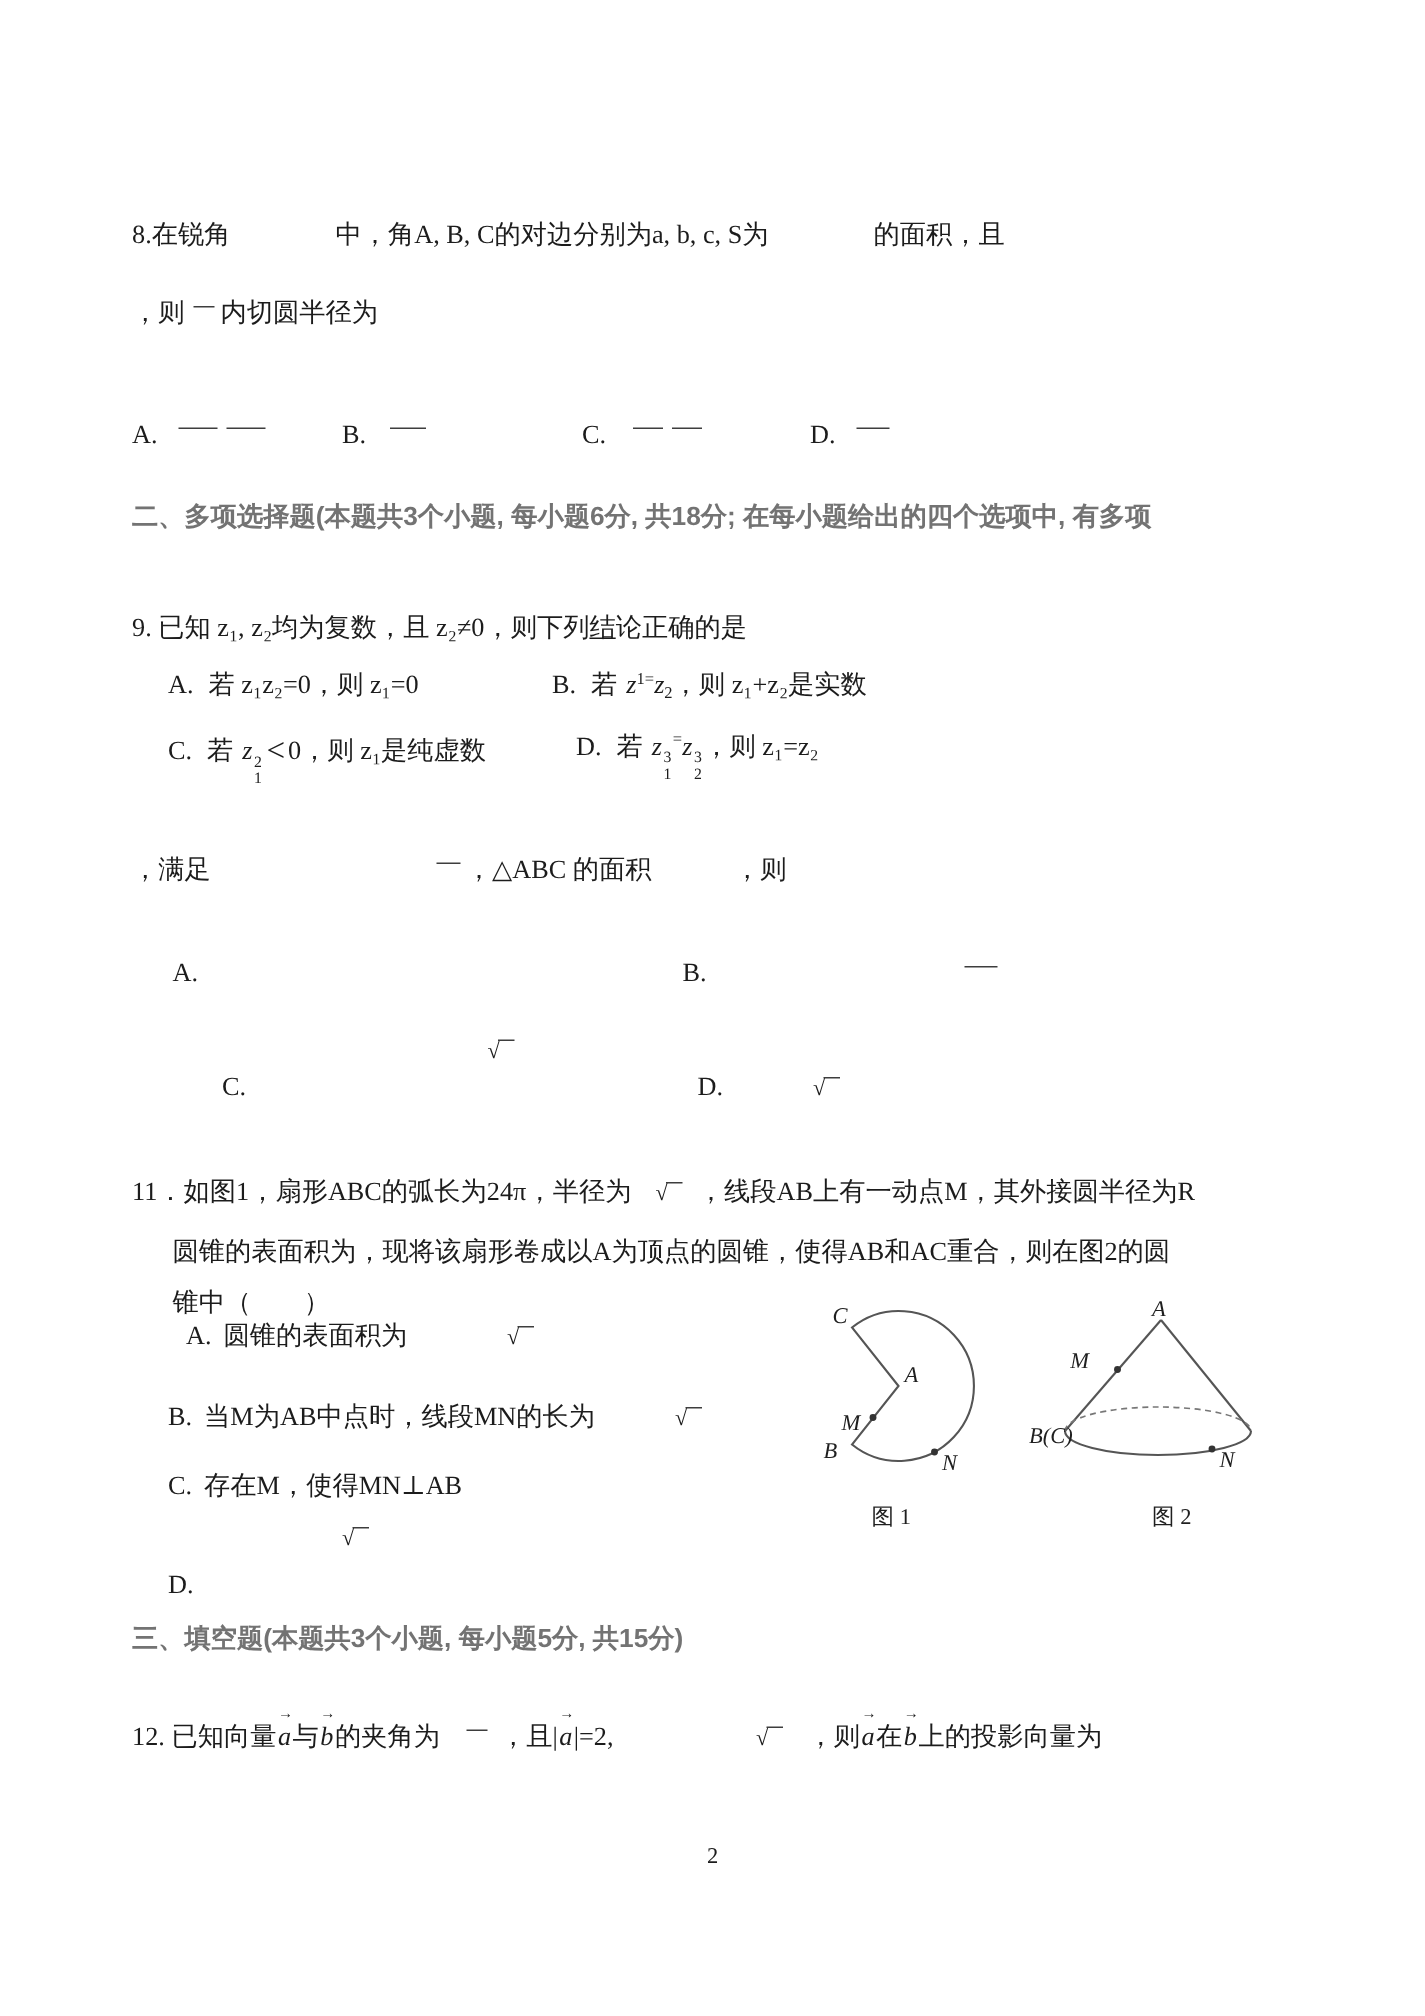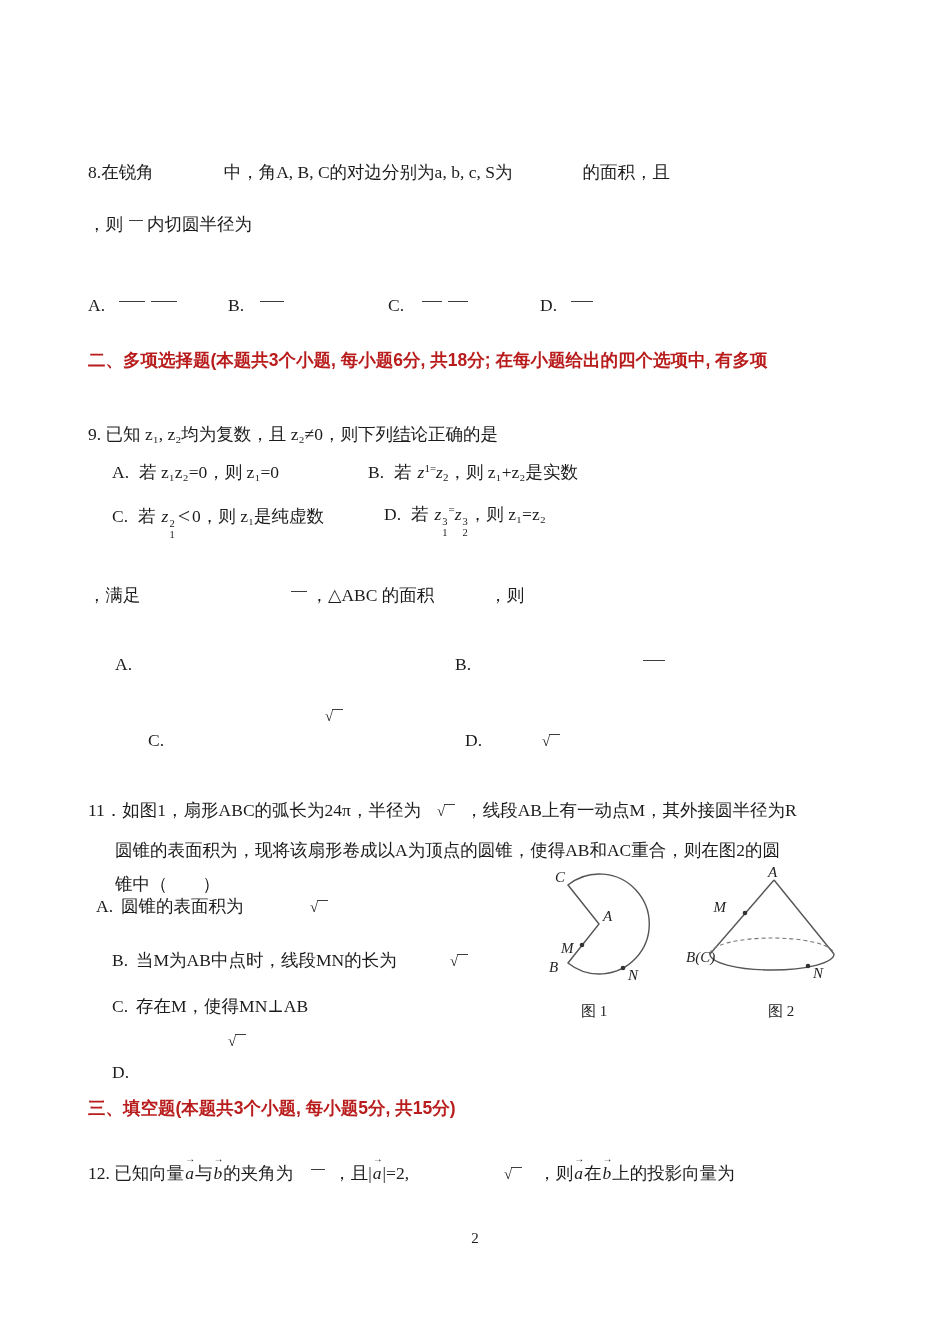--- a/index.html
+++ b/index.html
@@ -11,27 +11,26 @@
     font-family: "Liberation Serif", "DejaVu Serif", serif;
     color: #1c1c1c;
     overflow: hidden;
   }
   .line {
     position: absolute;
     left: 88px;
     font-size: 17.5px;
     line-height: 1.3;
     white-space: nowrap;
-    margin-top: 16px;
   }
   .hd {
     font-family: "Liberation Sans", "DejaVu Sans", sans-serif;
     font-weight: 700;
     font-size: 17.5px;
-    color: #b91c1c;
+    color: #737373;
     text-align: right;
   }
   .opt { position: absolute; top: 0; white-space: nowrap; }
   .ovl {
     display: inline-block;
     height: 0;
     border-top: 1.5px solid #3d3d3d;
     vertical-align: 9px;
   }
   .rad { white-space: nowrap; }
@@ -166,21 +165,21 @@
 
   <div class="line" style="top:783px">
     <span>11．如图1，扇形ABC的弧长为24π，半径为</span><span class="rad" style="margin-left:16px"><span class="rsign">√</span><span class="vinc"></span></span><span style="margin-left:10px">，线段AB上有一动点M，其外接圆半径为R</span>
   </div>
   <div class="line" style="top:823px;left:115px">
     <span>圆锥的表面积为，现将该扇形卷成以A为顶点的圆锥，使得AB和AC重合，则在图2的圆</span>
   </div>
   <div class="line" style="top:857px;left:115px">
     <span>锥中（　　）</span>
   </div>
-  <div class="line" style="top:879px;left:96px">
+  <div class="line" style="top:879px;left:124px">
     <span>A.</span><span style="margin-left:8px">圆锥的表面积为</span>
     <span class="opt" style="left:214px"><span class="rad"><span class="rsign">√</span><span class="vinc"></span></span></span>
   </div>
   <div class="line" style="top:933px;left:112px">
     <span>B.</span><span style="margin-left:8px">当M为AB中点时，线段MN的长为</span>
     <span class="opt" style="left:338px"><span class="rad"><span class="rsign">√</span><span class="vinc"></span></span></span>
   </div>
   <div class="line" style="top:979px;left:112px">
     <span>C.</span><span style="margin-left:8px">存在M，使得MN⊥AB</span>
   </div>

